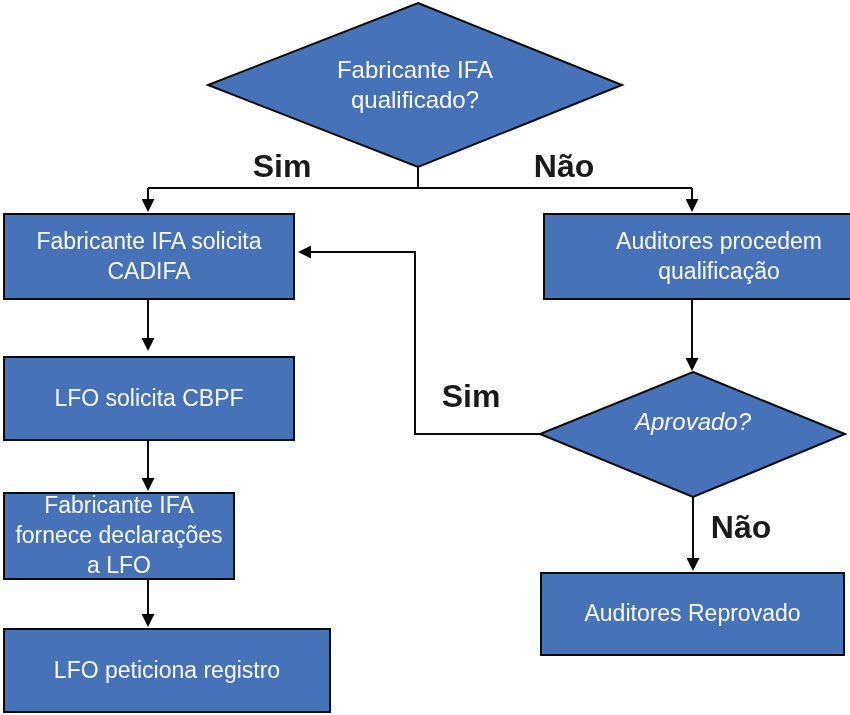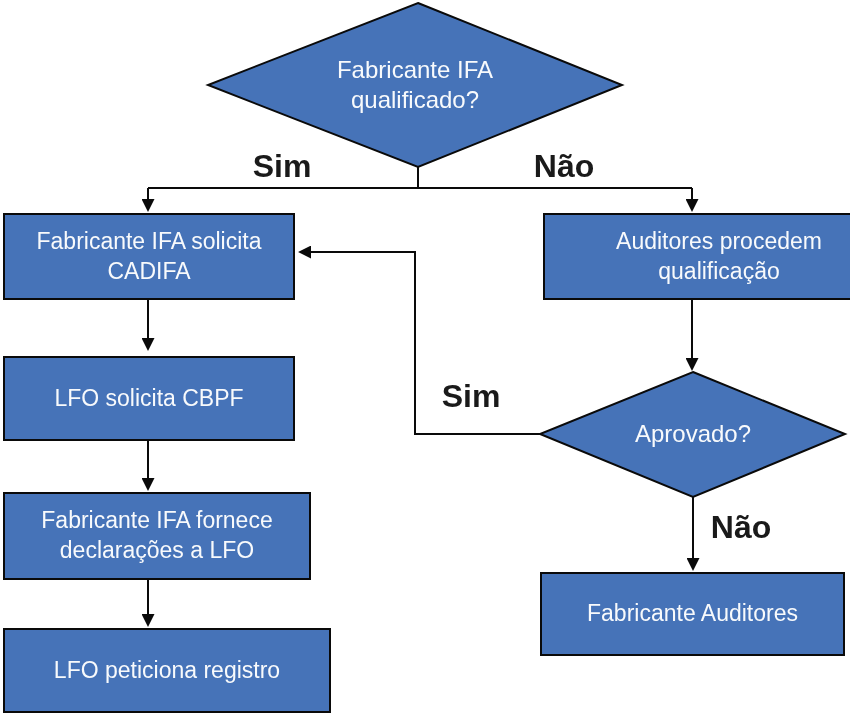--- a/index.html
+++ b/index.html
@@ -78,44 +78,44 @@
       <path d="M692,300 V369" marker-end="url(#arrowhead)"></path>
       <path d="M540,434 H415 V252 H300" marker-end="url(#arrowhead)"></path>
       <path d="M693,497 V569" marker-end="url(#arrowhead)"></path>
     </g>
 
     <polygon class="shape" points="418,3 622,85 418,167 208,85"></polygon>
     <polygon class="shape" points="693,372 845,434 693,497 540,434"></polygon>
   </svg>
 
   <div class="diamond-label" style="left:415px; top:85px; width:280px;">Fabricante IFA qualificado?</div>
-  <div class="diamond-label" style="left:693px; top:434px; width:220px;">Aprovado?</div>
+  <div class="diamond-label" style="left:693px; top:422px; width:220px;font-style:italic;">Aprovado?</div>
 
   <div class="node" style="left:3px; top:213px; width:292px; height:87px;">
     <span>Fabricante IFA solicita CADIFA</span>
   </div>
 
   <div class="node" style="left:543px; top:213px; width:352px; height:87px;">
     <span>Auditores procedem qualificação</span>
   </div>
 
   <div class="node" style="left:3px; top:356px; width:292px; height:85px;">
     <span>LFO solicita CBPF</span>
   </div>
 
-  <div class="node" style="left:3px; top:492px; width:308px; height:88px;">
+  <div class="node" style="left:3px; top:492px; width:232px; height:88px;">
     <span>Fabricante IFA fornece declarações a LFO</span>
   </div>
 
   <div class="node" style="left:3px; top:628px; width:328px; height:85px;">
     <span>LFO peticiona registro</span>
   </div>
 
   <div class="node" style="left:540px; top:572px; width:305px; height:84px;">
-    <span>Fabricante Auditores</span>
+    <span>Auditores Reprovado</span>
   </div>
 
   <div class="edge-label" style="left:282px; top:166px;">Sim</div>
   <div class="edge-label" style="left:564px; top:166px;">Não</div>
   <div class="edge-label" style="left:471px; top:396px;">Sim</div>
   <div class="edge-label" style="left:741px; top:527px;">Não</div>
 
 </div>
 
 </body></html>

